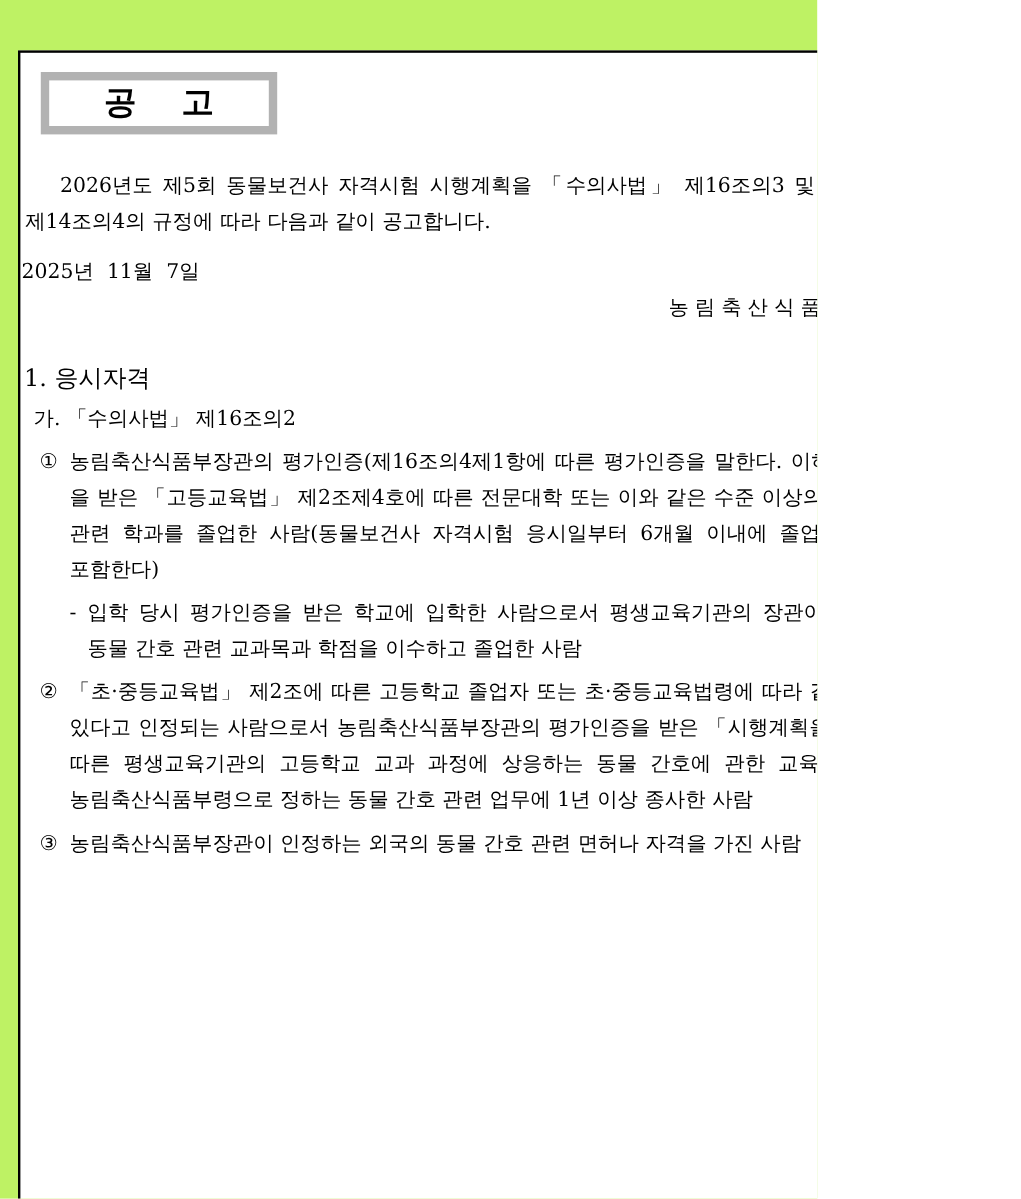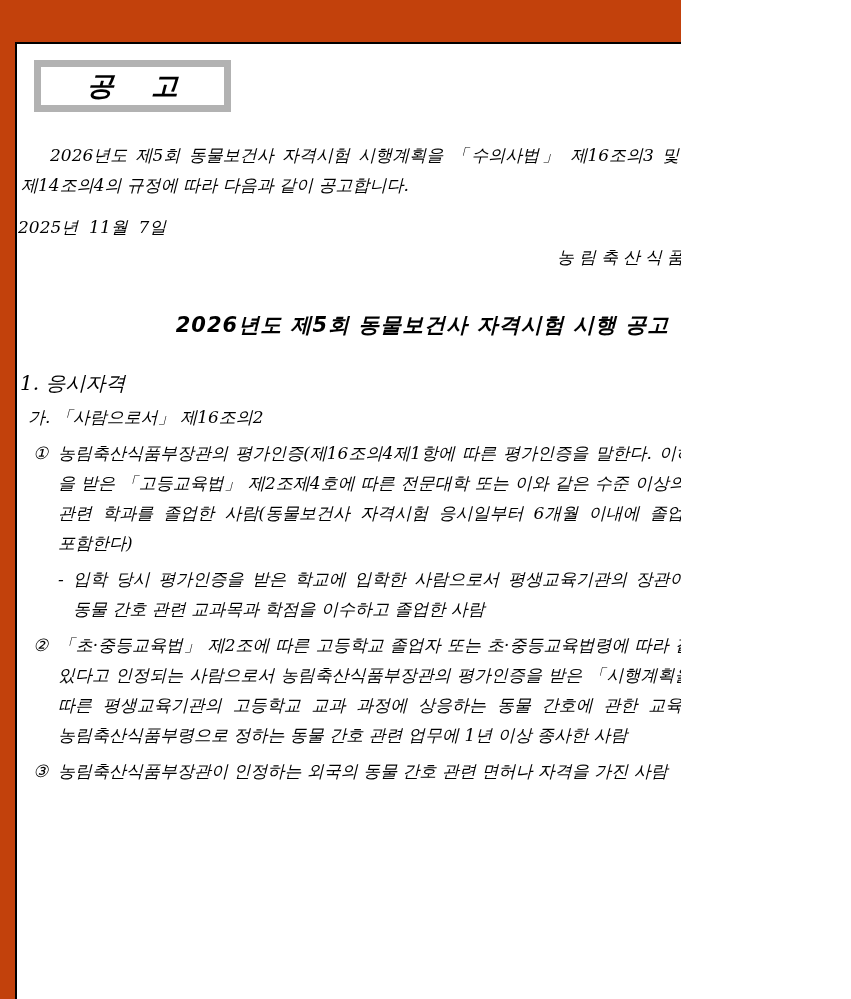--- a/index.html
+++ b/index.html
@@ -1,23 +1,22 @@
 <!DOCTYPE html>
 <html><head>
 <meta charset="utf-8">
 <style>
   html, body { margin: 0; padding: 0; background: #ffffff; }
   .viewport {
     position: relative;
     width: 681px;
     height: 999px;
-    background: #c2410c;
+    background: #bef264;
     overflow: hidden;
     color: #000000;
-    font-style: italic;
   }
   .sheet {
     position: absolute;
     left: 15px;
     top: 42px;
     width: 818px;
     height: 1200px;
     box-sizing: border-box;
     border: 2px solid #000000;
     box-shadow: 3px 3px 0 0 #d9d9d9;
@@ -124,26 +123,25 @@
       <span class="stamp-text">공    고</span>
     </div>
 
 
     <div class="serif preamble">2026년도 제5회 동물보건사 자격시험 시행계획을 「수의사법」 제16조의3 및 같은 법 시행규칙 제14조의4의 규정에 따라 다음과 같이 공고합니다.</div>
 
     <div class="serif signoff-date">2025년  11월  7일</div>
 
     <div class="serif signoff-signer">농림축산식품부장관</div>
 
-    <div class="main-title">2026년도 제5회 동물보건사 자격시험 시행 공고</div>
 
     <div class="serif section-heading">1. 응시자격</div>
 
 
-    <div class="serif item-label">가. 「사람으로서」 제16조의2</div>
+    <div class="serif item-label">가. 「수의사법」 제16조의2</div>
 
     <div class="serif num-item">
       <span class="marker">①</span>
       <span class="itext">농림축산식품부장관의 평가인증(제16조의4제1항에 따른 평가인증을 말한다. 이하 이 조에서 같다)을 받은 「고등교육법」 제2조제4호에 따른 전문대학 또는 이와 같은 수준 이상의 학교의 동물 간호 관련 학과를 졸업한 사람(동물보건사 자격시험 응시일부터 6개월 이내에 졸업이 예정된 사람을 포함한다)</span>
     </div>
 
     <div class="serif dash-item">
       <span class="marker">-</span>
       <span class="itext">입학 당시 평가인증을 받은 학교에 입학한 사람으로서 평생교육기관의 장관이 정하여 고시하는 동물 간호 관련 교과목과 학점을 이수하고 졸업한 사람</span>
     </div>

